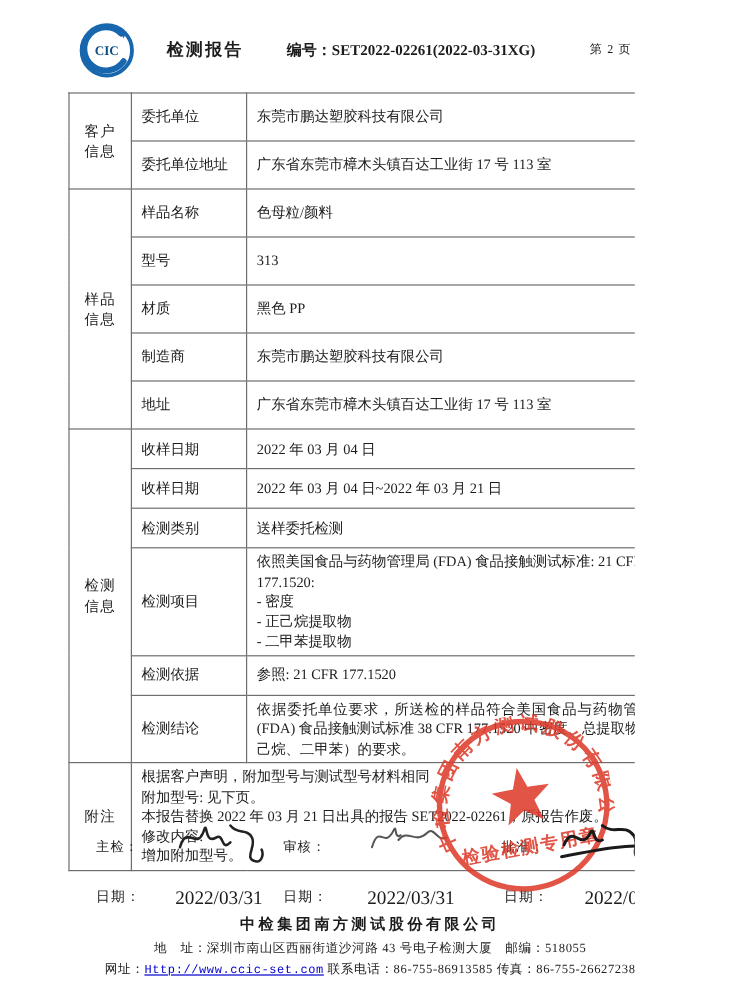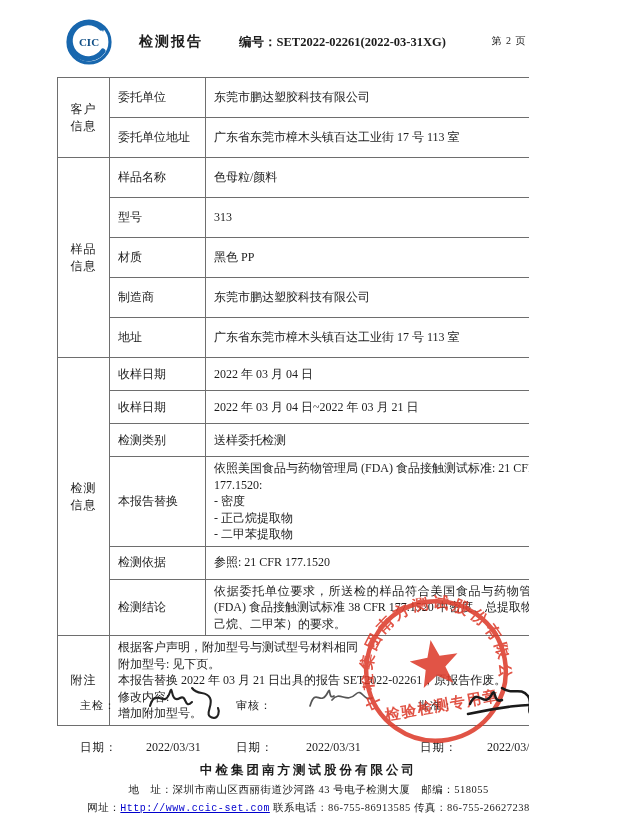--- a/index.html
+++ b/index.html
@@ -47,21 +47,21 @@
   td.conclusion{text-align:justify;padding:4px 10px;}
 
   
   .sig-area{position:absolute;left:0;top:0;width:617px;height:840px;pointer-events:none;}
   .sig-label{position:absolute;font-size:11px;letter-spacing:1px;}
   .sig-svg{position:absolute;}
   .sig-svg path{fill:none;stroke:#222;stroke-width:2.1;stroke-linecap:round;}
   .sig-svg.light path{stroke:#555;stroke-width:1.7;}
   .sig-svg.bold path{stroke:#1a1a1a;stroke-width:2.5;}
   .date-label{position:absolute;font-size:11.5px;letter-spacing:1px;}
-  .date-value{position:absolute;font-size:12px;}
+  .date-value{position:absolute;font-size:16px;}
 
   
   .stamp{
     position:absolute;left:361px;top:596px;width:150px;height:150px;
     opacity:.87;transform:rotate(-10deg);pointer-events:none;z-index:6;
   }
 
   
   .footer{position:absolute;left:0;top:762px;width:617px;text-align:center;}
   .f-company{font-size:12.5px;font-weight:bold;letter-spacing:3px;}
@@ -132,21 +132,21 @@
       </tr>
       <tr class="r26">
         <td class="fld">收样日期</td>
         <td class="val">2022 年 03 月 04 日~2022 年 03 月 21 日</td>
       </tr>
       <tr class="r26">
         <td class="fld">检测类别</td>
         <td class="val">送样委托检测</td>
       </tr>
       <tr>
-        <td class="fld">本报告替换</td>
+        <td class="fld">检测项目</td>
         <td class="val pre">依照美国食品与药物管理局 (FDA) 食品接触测试标准: 21 CFR
 177.1520:
 - 密度
 - 正己烷提取物
 - 二甲苯提取物</td>
       </tr>
       <tr class="r26">
         <td class="fld">检测依据</td>
         <td class="val">参照: 21 CFR 177.1520</td>
       </tr>

